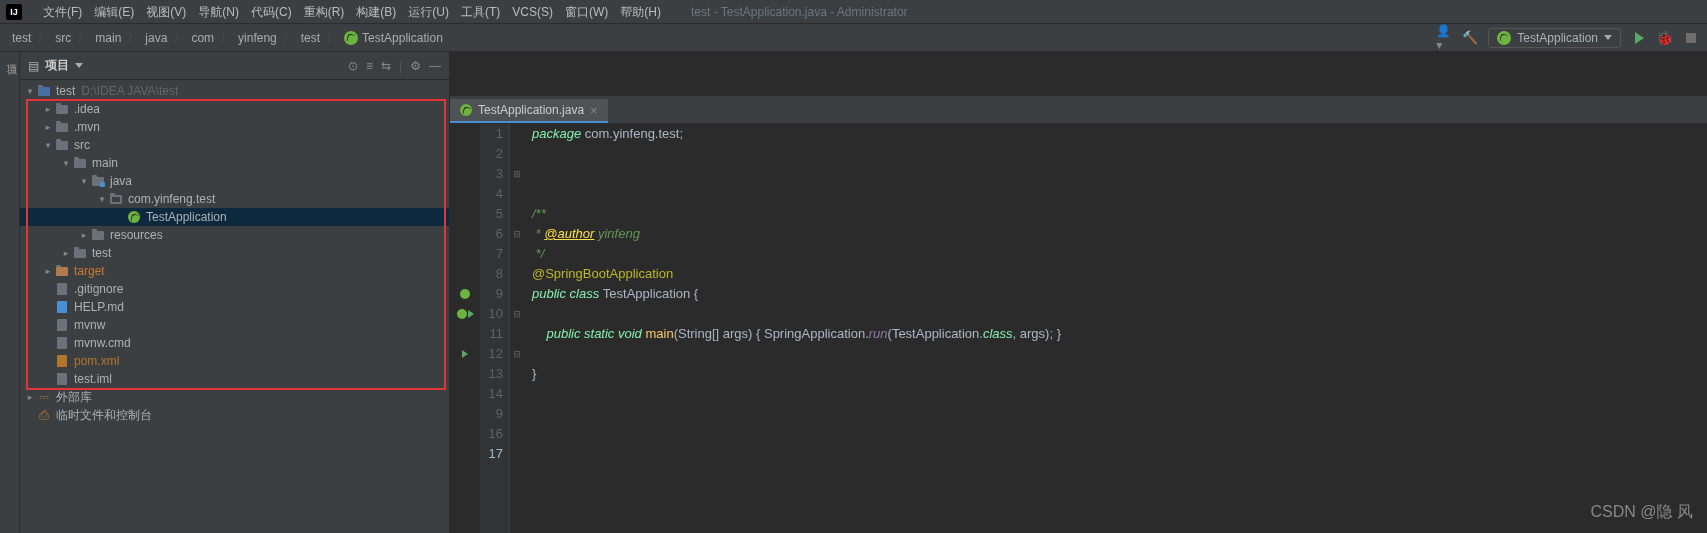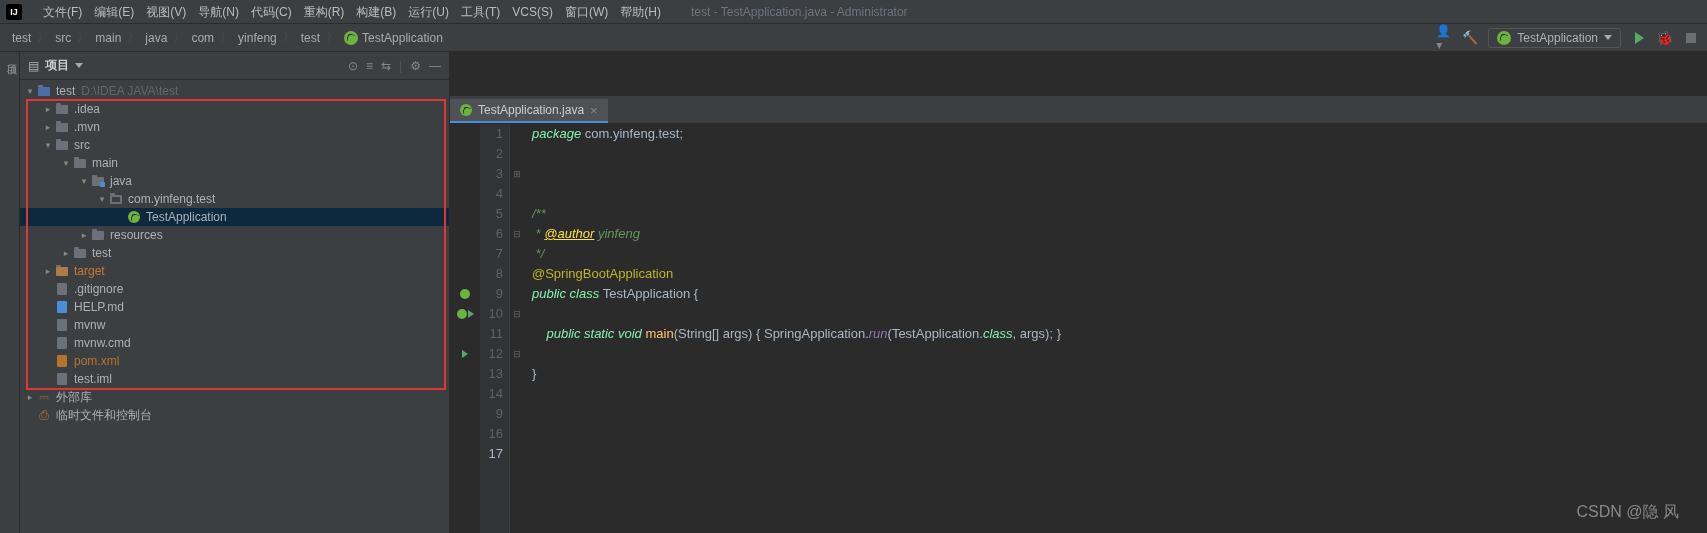--- a/index.html
+++ b/index.html
@@ -68,21 +68,21 @@
 .code { flex: 1; padding-left: 8px; }
 .code .cl { height: 20px; line-height: 20px; white-space: pre; }
 .kw { color: #86efac; font-style: italic; }
 .doc { color: #629755; font-style: italic; }
 .doc-tag { color: #fde047; font-style: italic; text-decoration: underline; }
 .ann { color: #bbb529; }
 .cls { color: #a9b7c6; text-align: center; }
 .mth { color: #ffc66d; }
 .fld { color: #9876aa; font-style: italic; }
 .folded { border: 1px solid #555; padding: 0 4px; border-radius: 3px; color: #808080; }
-.watermark { position: absolute; right: 28px; bottom: 10px; color: #888; font-size: 16px; }
+.watermark { position: absolute; right: 14px; bottom: 10px; color: #888; font-size: 16px; }
 </style>
 </head>
 <body>
 
 <div class="menubar">
   <div class="ij-logo">IJ</div>
   <div class="menu-item">文件(F)</div>
   <div class="menu-item">编辑(E)</div>
   <div class="menu-item">视图(V)</div>
   <div class="menu-item">导航(N)</div>

